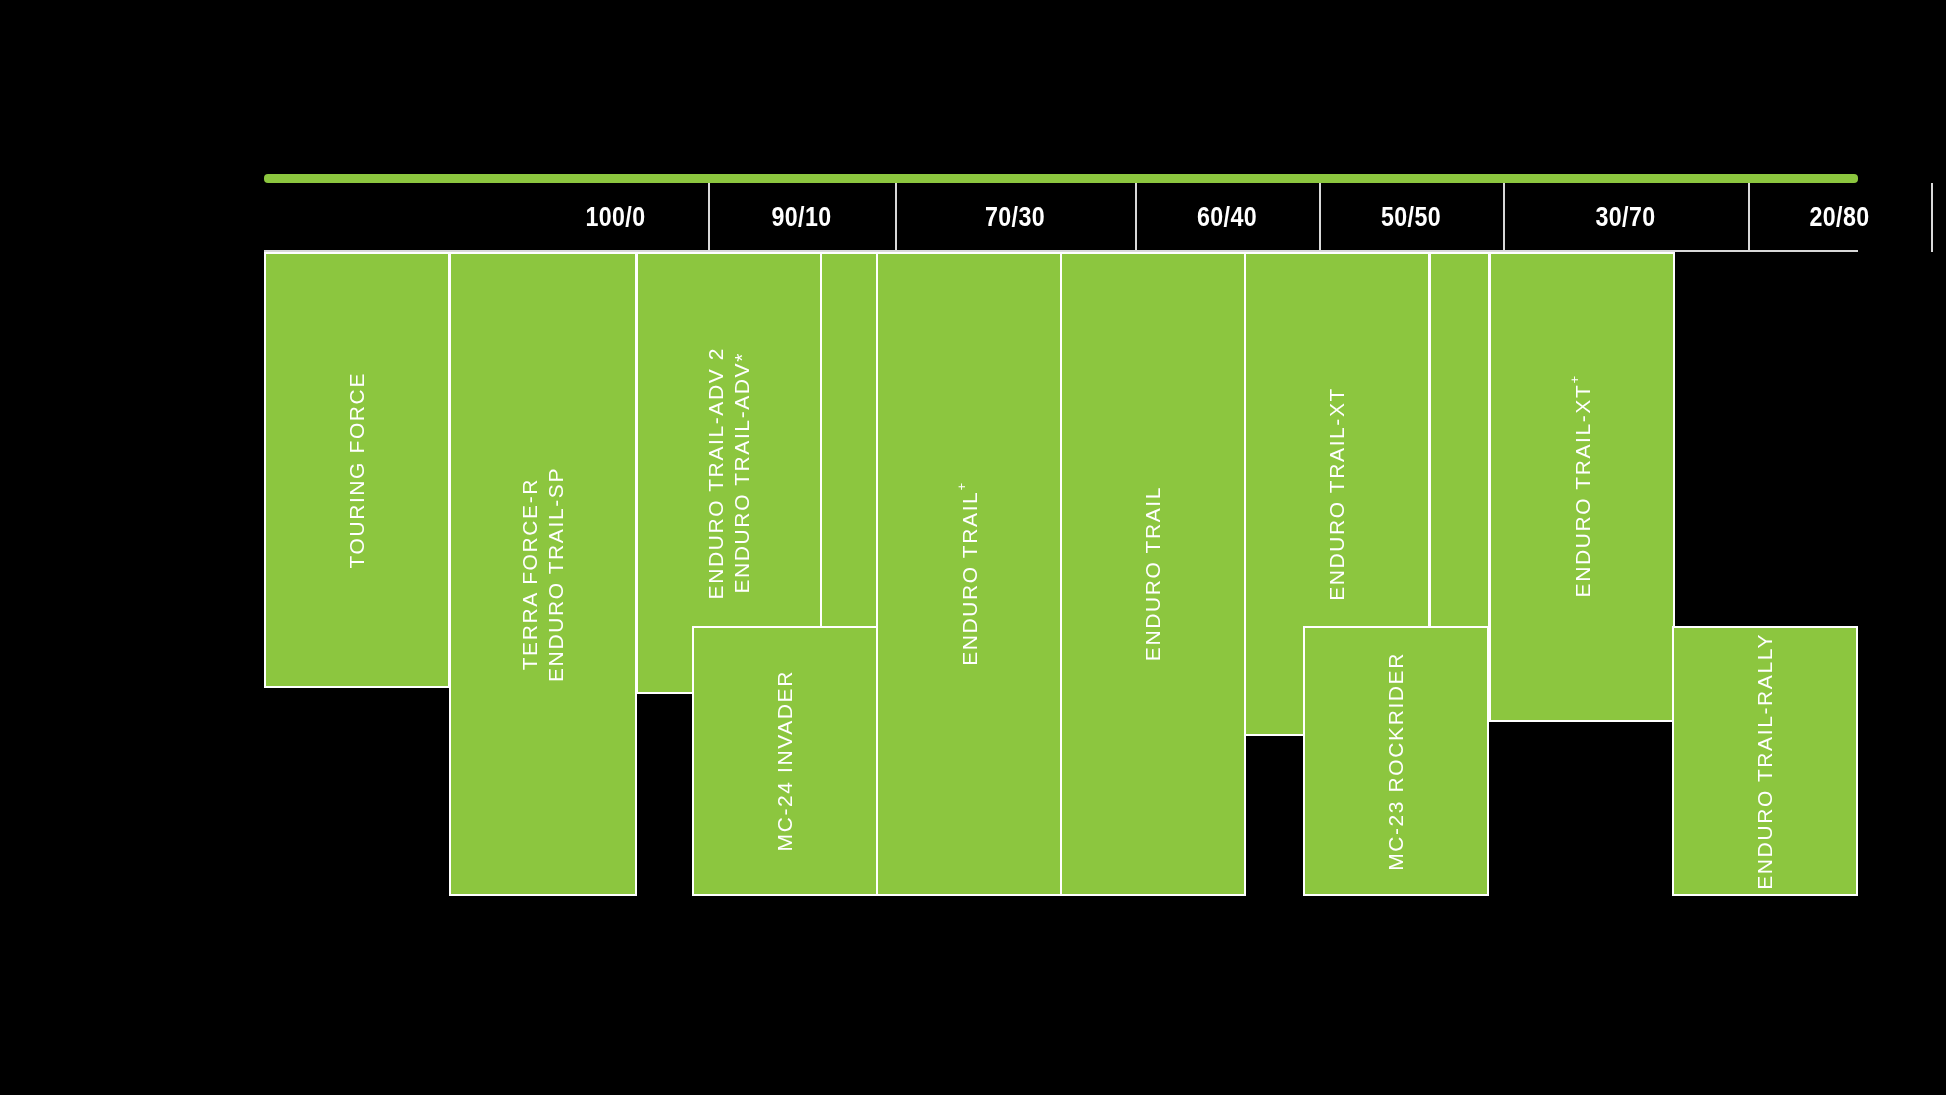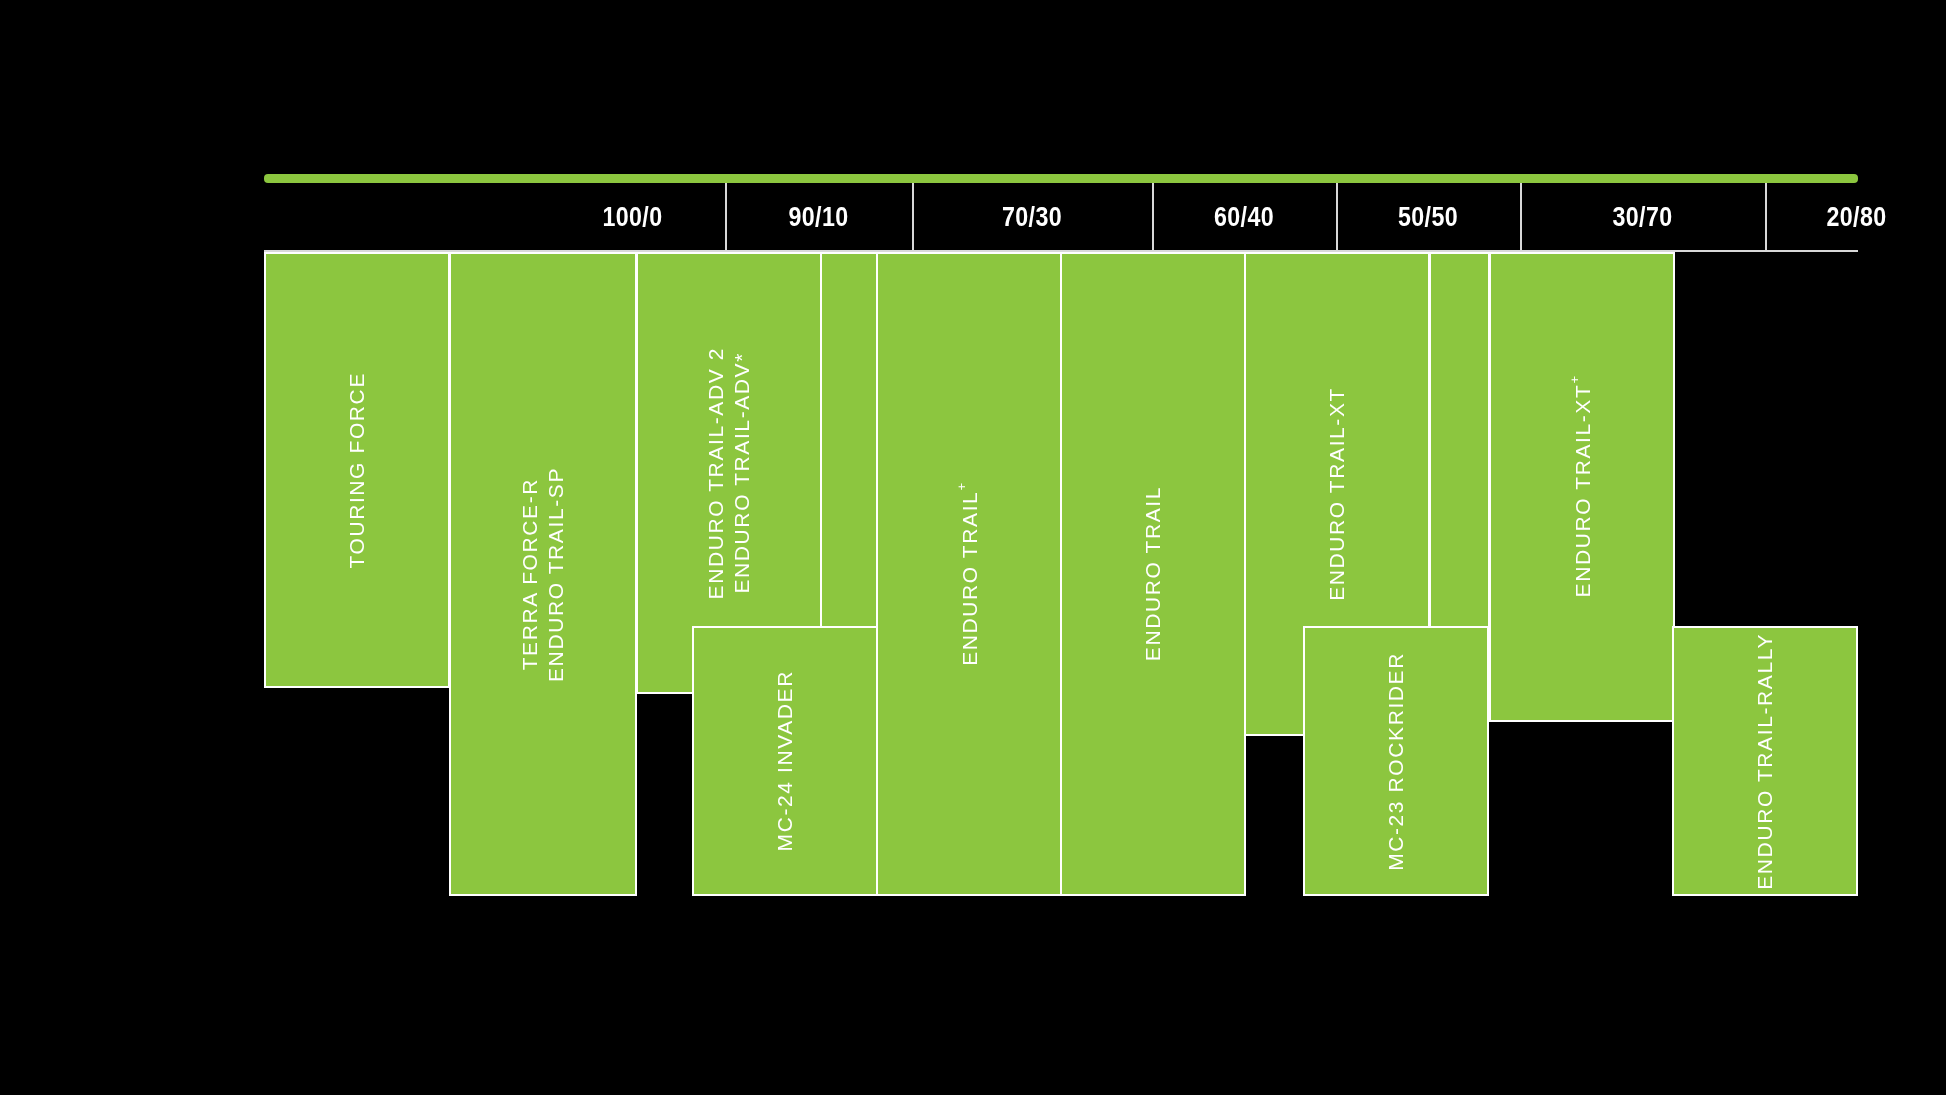--- a/index.html
+++ b/index.html
@@ -63,21 +63,21 @@
   }
   .vlabel sup{font-size:0.62em;vertical-align:super;letter-spacing:0;}
 </style>
 </head>
 <body>
 
 <div id="chart" style="background: rgb(0, 0, 0);">
 
   <div class="top-rule" style="left: 264px; top: 174px; width: 1594px; height: 9px; background: rgb(140, 198, 63);"></div>
 
-  <div class="header-band" style="left: 276px; top: 183px; width: 1594px; height: 69px;">
+  <div class="header-band" style="left: 259px; top: 183px; width: 1594px; height: 69px;">
       <div class="hdr-cell" style="left: 264px; width: 185px; color: rgb(255, 255, 255);">
         <span>100/0</span>
       </div>
       <div class="hdr-cell" style="left: 449px; width: 187px; color: rgb(255, 255, 255);">
         <span>90/10</span>
       </div>
       <div class="hdr-sep" style="left: 449px; height: 69px; background: rgb(217, 217, 217);"></div>
       <div class="hdr-cell" style="left: 636px; width: 240px; color: rgb(255, 255, 255);">
         <span>70/30</span>
       </div>

